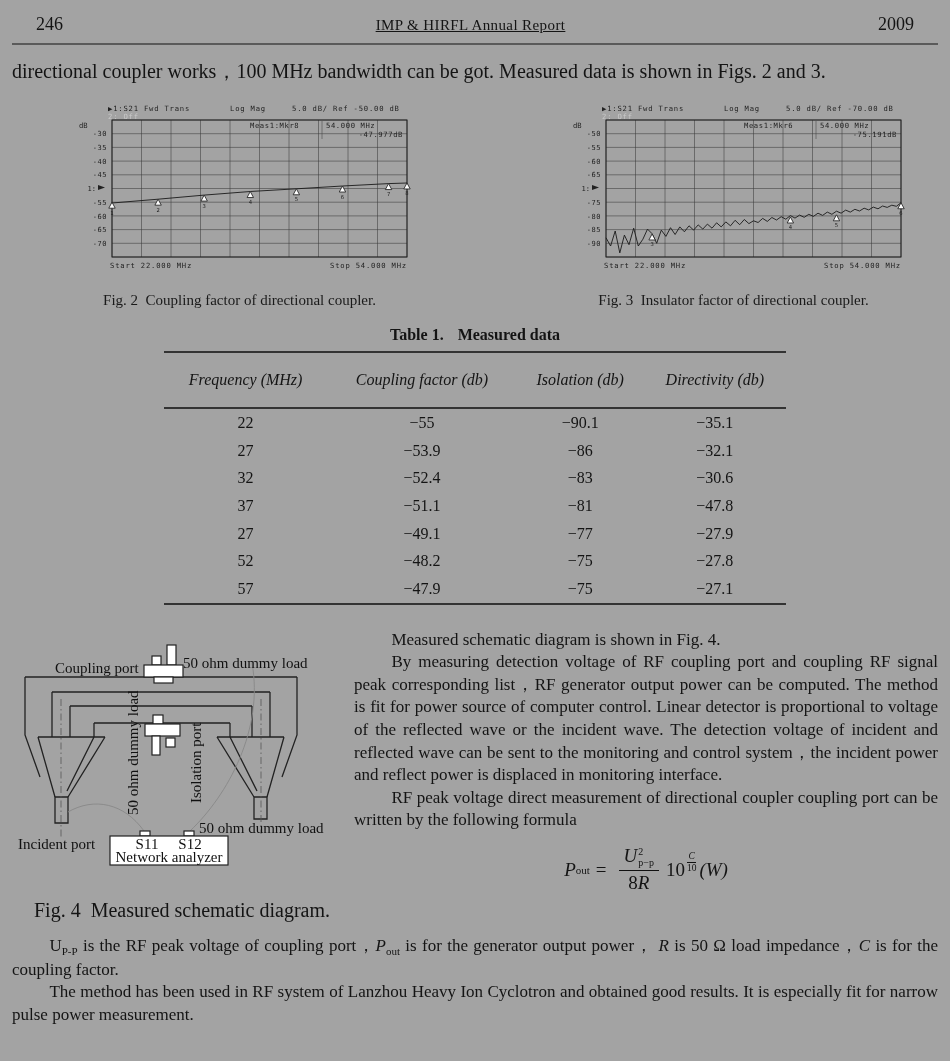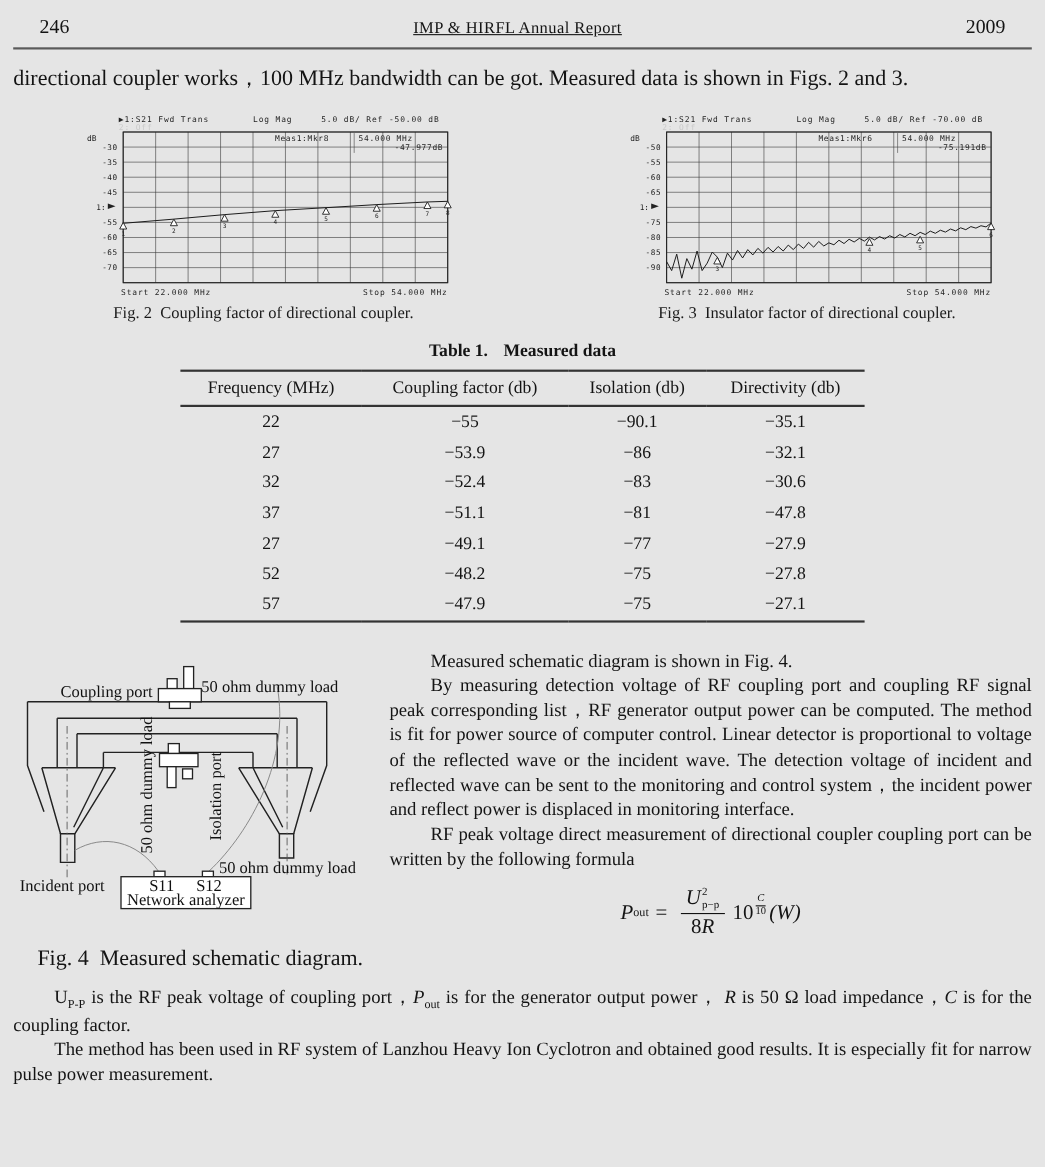--- a/index.html
+++ b/index.html
@@ -1,39 +1,39 @@
 <!DOCTYPE html>
 <html><head>
 <meta charset="utf-8">
 <style>
   html,body{margin:0;padding:0;background:#fff;}
   .page{
     width:950px;height:1061px;box-sizing:border-box;
     padding:10px 12px 0 12px;
-    font-family:"Liberation Serif",serif;color:#141414;background:#e5e5e5;
+    font-family:"Liberation Serif",serif;color:#141414;background:#a3a3a3;
     overflow:hidden;position:relative;
   }
   
   .hdr{display:flex;justify-content:space-between;align-items:baseline;
        padding:4px 24px 0 24px;font-size:18px;}
   .hdr .title{font-size:15px;letter-spacing:.4px;text-decoration:underline;}
   .hdr-rule{height:2px;background:#5a5a5a;margin-top:8px;}
   
   .intro{font-size:20px;margin:13px 0 0 0;text-align:justify;line-height:1.32;}
   
   .figs{display:flex;justify-content:space-between;padding:0 32px 0 55px;margin-top:18px;}
   figure{margin:0;}
   .an-svg{width:345px;height:175px;display:block;}
-  .fig-caption{text-align:center;font-size:15px;color:#1a1a1a;}
+  .fig-caption{text-align:center;font-size:15px;margin-top:15px;color:#1a1a1a;}
   
   .tbl-title{text-align:center;font-weight:bold;font-size:16px;margin-top:17px;}
   .tbl-title .sep{display:inline-block;width:14px;}
   table.data{width:622px;margin:7px auto 0 auto;border-collapse:collapse;font-size:16px;
              border-top:2.5px solid #333;border-bottom:2.5px solid #333;}
-  table.data th{font-weight:normal;padding:6px 2px;border-bottom:2.5px solid #333;font-size:16px;}
+  table.data th{font-weight:normal;padding:18px 2px;border-bottom:2.5px solid #333;font-size:16px;font-style:italic;}
   table.data td{text-align:center;padding:4.8px 2px;}
   
   .bottom{display:flex;margin-top:24px;}
   .leftcol{flex:0 0 340px;}
   .fig4-svg{width:335px;height:262px;display:block;}
   .fig4-caption{font-size:20px;text-align:center;margin-top:8px;}
   .rightcol{flex:1;padding-left:2px;}
   .rightcol p{font-size:17px;line-height:1.33;text-align:justify;margin:0;text-indent:2.2em;}
   .dtext{font-family:"Liberation Serif",serif;font-size:15px;fill:#111;}
   

